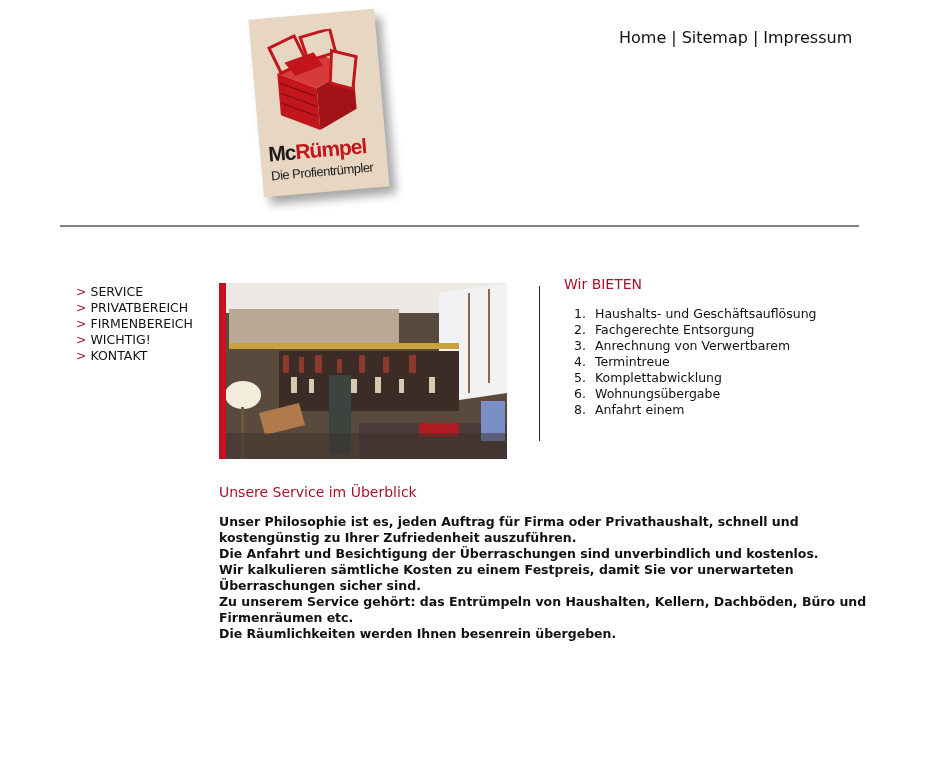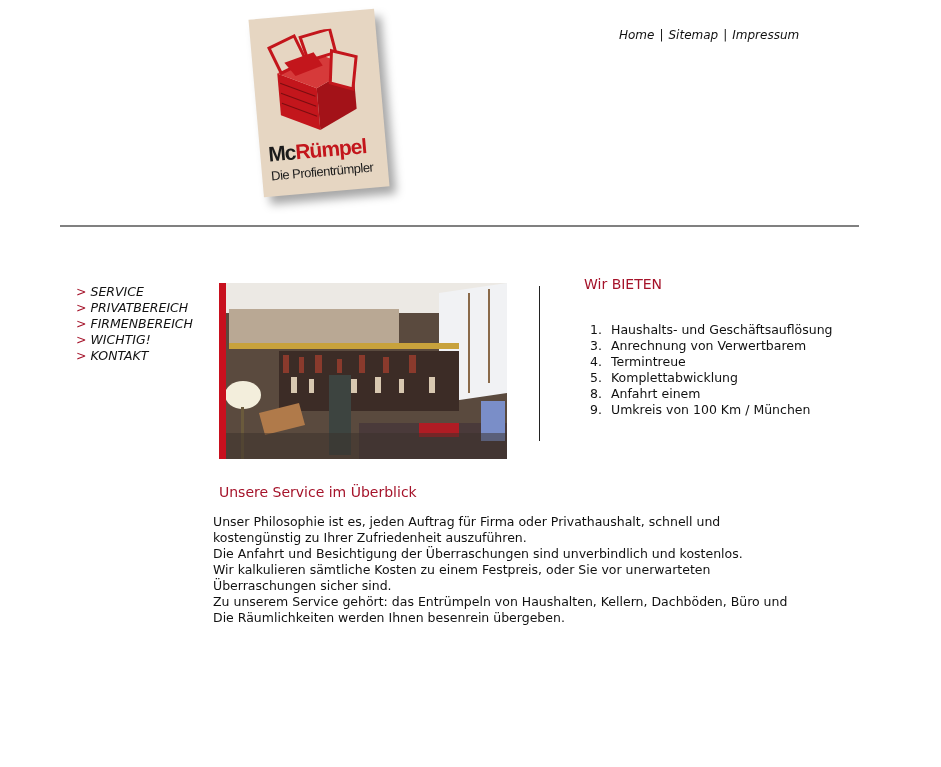--- a/index.html
+++ b/index.html
@@ -6,42 +6,42 @@
   body{width:941px;height:767px;position:relative;overflow:hidden;font-family:"DejaVu Sans","Liberation Sans",sans-serif;font-size:12.5px;color:#111;}
   .abs{position:absolute;}
   
   #logo{left:256px;top:14px;width:126px;height:178px;transform:rotate(-5deg);background:#e6d6c2;box-shadow:6px 8px 10px rgba(0,0,0,0.35);}
   #logo .box{position:absolute;left:14px;top:16px;width:96px;height:104px;}
   #logo .brand{position:absolute;left:8px;top:124px;width:112px;font-family:"Liberation Sans",sans-serif;font-weight:bold;font-size:21px;letter-spacing:-1px;white-space:nowrap;}
   #logo .brand .mc{color:#1b1b1b;}
   #logo .brand .rp{color:#c3161c;}
   #logo .tag{position:absolute;left:9px;top:150px;font-family:"Liberation Sans",sans-serif;font-size:13px;color:#1b1b1b;white-space:nowrap;letter-spacing:-0.5px;}
   
-  #topnav{left:619px;top:28px;font-size:12px;color:#111;white-space:nowrap;font-style:italic;}
+  #topnav{left:619px;top:28px;font-size:16px;color:#111;white-space:nowrap;}
   #topnav a{color:#111;text-decoration:none;cursor:pointer;}
   #topnav .sep{margin:0 5px;}
   
   #divider{left:60px;top:225px;width:799px;height:2px;background:#808080;}
   
   #sidenav{left:76px;top:284px;line-height:16px;}
-  #sidenav .item{display:block;cursor:pointer;white-space:nowrap;color:#111;font-style:italic;}
+  #sidenav .item{display:block;cursor:pointer;white-space:nowrap;color:#111;}
   #sidenav .arrow{color:#a5132a;margin-right:4px;}
   
   #photo{left:219px;top:283px;width:288px;height:176px;background:#555;overflow:hidden;}
   #photo .redbar{position:absolute;left:0;top:0;width:7px;height:176px;background:#c8101e;}
   
   #vline{left:539px;top:286px;width:1px;height:155px;background:#222;}
   
-  #bieten-title{left:584px;top:276px;color:#a5132a;font-size:14px;}
-  #bieten-list{left:574px;top:306px;margin:16px;padding:0;list-style:none;line-height:16px;}
+  #bieten-title{left:564px;top:276px;color:#a5132a;font-size:14px;}
+  #bieten-list{left:574px;top:306px;margin:0;padding:0;list-style:none;line-height:16px;}
   #bieten-list li{white-space:nowrap;}
   #bieten-list .num{display:inline-block;width:21px;}
   
   #service-title{left:219px;top:484px;color:#a5132a;font-size:14px;white-space:nowrap;}
-  #service-body{left:213px;top:514px;line-height:16px;}
+  #service-body{left:219px;top:514px;line-height:16px;font-weight:bold;}
   #service-body div{white-space:nowrap;}
 </style>
 </head>
 <body>
 
 <div id="logo" class="abs">
   <svg class="box" viewBox="0 0 96 104">
     <polygon points="10,40 48,58 48,100 10,82" fill="#c3161c"></polygon>
     <polygon points="48,58 86,40 86,82 48,100" fill="#a31218"></polygon>
     <polygon points="10,40 48,22 86,40 48,58" fill="#d63a3a"></polygon>
@@ -109,29 +109,31 @@
     <rect x="0" y="150" width="288" height="26" fill="#3a302a" opacity="0.5"></rect>
   </svg>
   <div class="redbar"></div>
 </div>
 
 <div id="vline" class="abs"></div>
 
 <div id="bieten-title" class="abs">Wir BIETEN</div>
 <ol id="bieten-list" class="abs">
   <li><span class="num">1.</span><span>Haushalts- und Geschäftsauflösung</span></li>
+  <li><span class="num">2.</span><span>Fachgerechte Entsorgung</span></li>
   <li><span class="num">3.</span><span>Anrechnung von Verwertbarem</span></li>
   <li><span class="num">4.</span><span>Termintreue</span></li>
   <li><span class="num">5.</span><span>Komplettabwicklung</span></li>
+  <li><span class="num">6.</span><span>Wohnungsübergabe</span></li>
   <li><span class="num">8.</span><span>Anfahrt einem</span></li>
-  <li><span class="num">9.</span><span>Umkreis von 100 Km / München</span></li>
 </ol>
 
 <div id="service-title" class="abs">Unsere Service im Überblick</div>
 <div id="service-body" class="abs">
   <div>Unser Philosophie ist es, jeden Auftrag für Firma oder Privathaushalt, schnell und</div>
   <div>kostengünstig zu Ihrer Zufriedenheit auszuführen.</div>
   <div>Die Anfahrt und Besichtigung der Überraschungen sind unverbindlich und kostenlos.</div>
-  <div>Wir kalkulieren sämtliche Kosten zu einem Festpreis, oder Sie vor unerwarteten</div>
+  <div>Wir kalkulieren sämtliche Kosten zu einem Festpreis, damit Sie vor unerwarteten</div>
   <div>Überraschungen sicher sind.</div>
   <div>Zu unserem Service gehört: das Entrümpeln von Haushalten, Kellern, Dachböden, Büro und</div>
+  <div>Firmenräumen etc.</div>
   <div>Die Räumlichkeiten werden Ihnen besenrein übergeben.</div>
 </div>
 
 </body></html>

